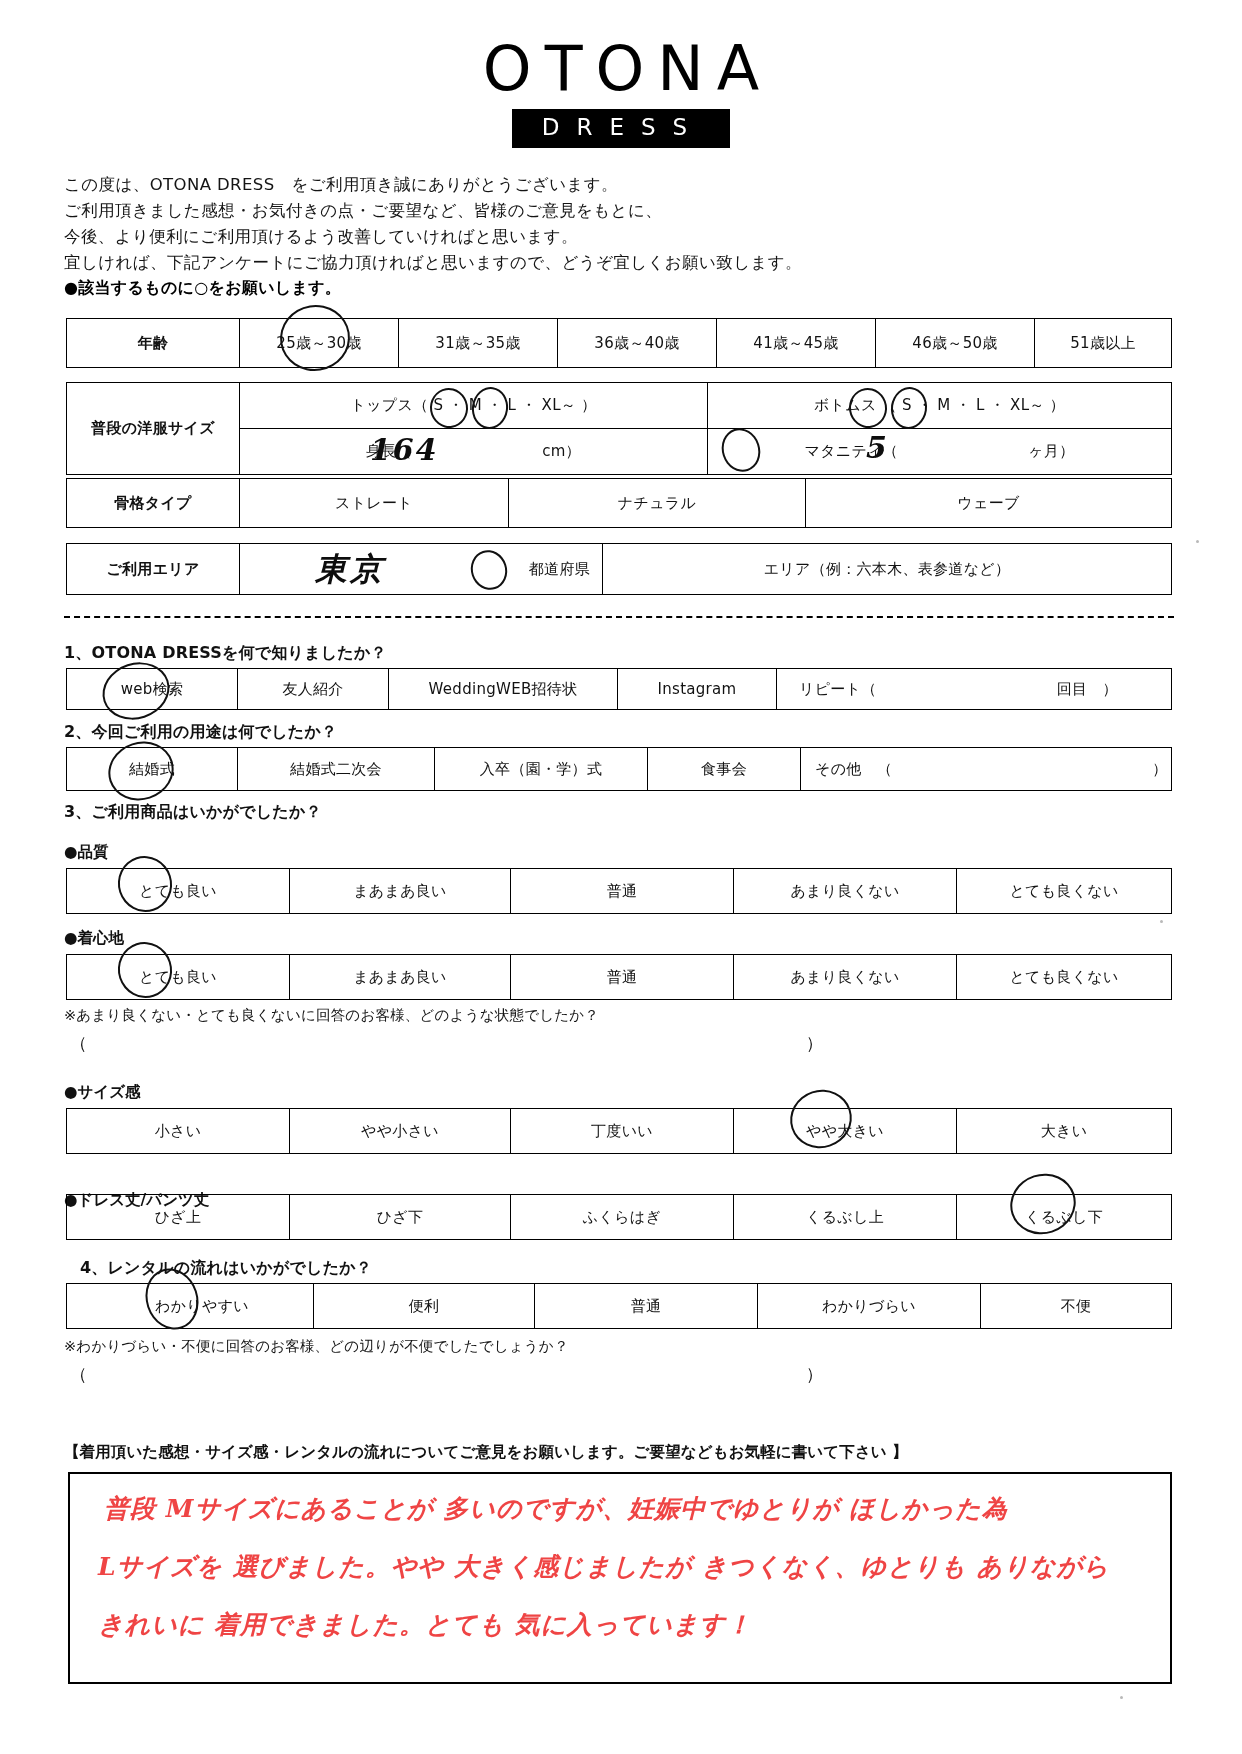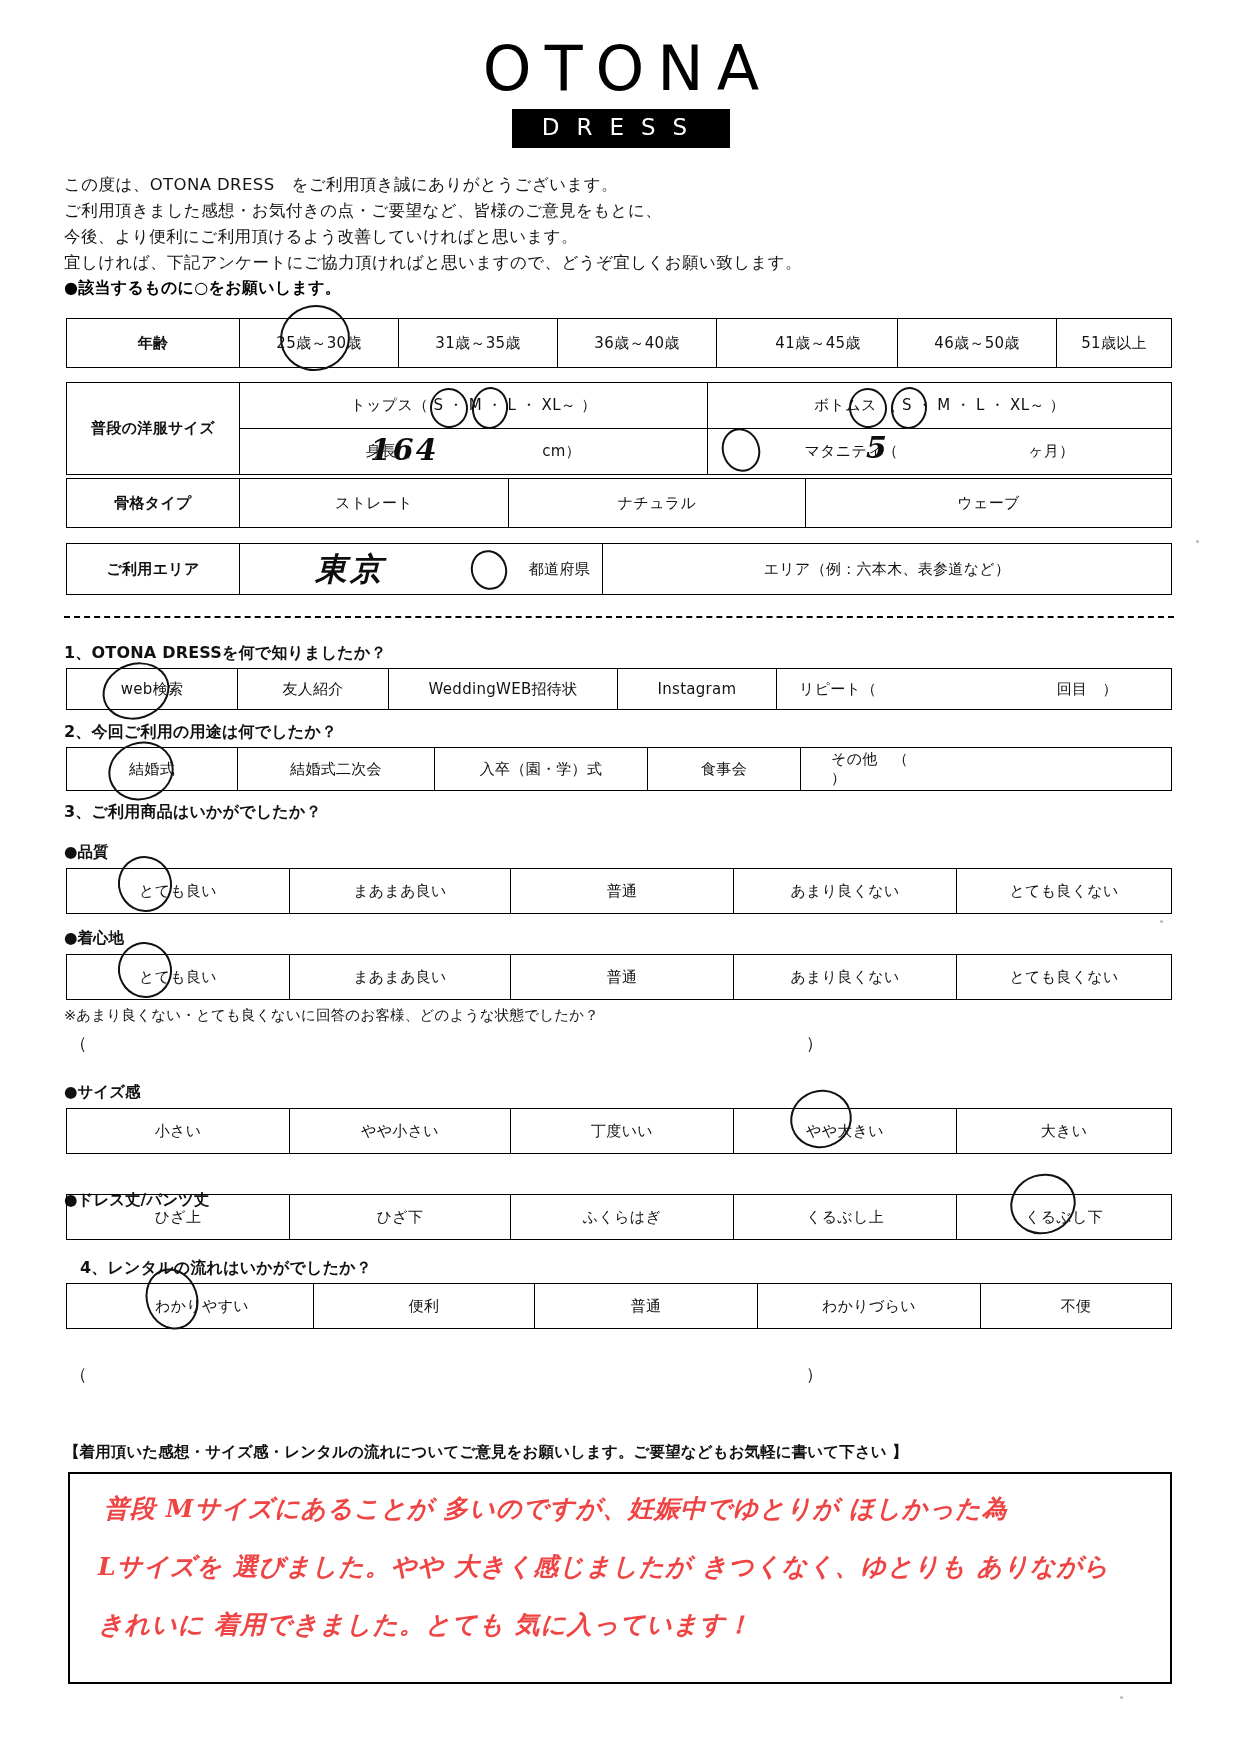--- a/index.html
+++ b/index.html
@@ -96,21 +96,21 @@
 
   <div class="section-head pos" style="left:64px;top:278px;">●該当するものに○をお願いします。</div>
 
   <table class="f pos" style="left:66px;top:318px;width:1106px;">
     <tbody>
         <tr>
       <td class="lbl" style="width:172px;height:48px;">年齢</td>
       <td style="width:158px;">25歳～30歳</td>
       <td style="width:158px;">31歳～35歳</td>
       <td style="width:158px;">36歳～40歳</td>
-      <td style="width:158px;padding-left:22px;">41歳～45歳</td>
+      <td style="width:158px;">41歳～45歳</td>
       <td style="width:158px;">46歳～50歳</td>
       <td>51歳以上</td>
     </tr>
   </tbody>
     </table>
 
   <div class="ink-ellipse" style="left:280px;top:305px;width:66px;height:62px;"></div>
 
   <table class="f pos" style="left:66px;top:382px;width:1106px;">
     <tbody>
@@ -206,21 +206,21 @@
   <div class="ink-ellipse t3" style="left:102px;top:663px;width:64px;height:52px;"></div>
 
   <div class="q-title" style="left:64px;top:722px;">2、今回ご利用の用途は何でしたか？</div>
   <table class="f pos" style="left:66px;top:747px;width:1106px;">
     <tbody>
         <tr>
       <td style="width:170px;height:42px;">結婚式</td>
       <td style="width:196px;">結婚式二次会</td>
       <td style="width:212px;">入卒（園・学）式</td>
       <td style="width:152px;">食事会</td>
-      <td style="text-align:left;padding-left:30px;">
+      <td style="text-align:left;padding-left:14px;">
         <span>その他　（</span>
         <span style="display:inline-block;width:250px;"></span>
         <span>）</span>
       </td>
     </tr>
   </tbody>
     </table>
   <div class="ink-ellipse t3" style="left:108px;top:742px;width:62px;height:54px;"></div>
 
   <div class="q-title" style="left:64px;top:802px;">3、ご利用商品はいかがでしたか？</div>
@@ -292,20 +292,21 @@
       <td style="width:222px;height:44px;padding-left:24px;">わかりやすい</td>
       <td style="width:220px;">便利</td>
       <td style="width:222px;">普通</td>
       <td style="width:222px;">わかりづらい</td>
       <td>不便</td>
     </tr>
   </tbody>
     </table>
   <div class="ink-ellipse t3" style="left:146px;top:1268px;width:48px;height:58px;"></div>
 
+  <div class="note" style="left:64px;top:1337px;">※わかりづらい・不便に回答のお客様、どの辺りが不便でしたでしょうか？</div>
   <div class="paren" style="left:70px;top:1363px;">（</div>
   <div class="paren" style="left:806px;top:1363px;">）</div>
 
   <div class="bracket-head" style="left:64px;top:1442px;">【着用頂いた感想・サイズ感・レンタルの流れについてご意見をお願いします。ご要望などもお気軽に書いて下さい 】</div>
 
   <div class="comment-box" style="left:68px;top:1472px;width:1100px;height:208px;"></div>
   <div class="comment-line" style="left:104px;top:1492px;font-size:25px;letter-spacing:1px;">普段 Mサイズにあることが 多いのですが、妊娠中でゆとりが ほしかった為</div>
   <div class="comment-line" style="left:98px;top:1550px;font-size:25px;letter-spacing:1px;">Lサイズを 選びました。やや 大きく感じましたが きつくなく、ゆとりも ありながら</div>
   <div class="comment-line" style="left:98px;top:1608px;font-size:25px;letter-spacing:1px;">きれいに 着用できました。とても 気に入っています！</div>
 

